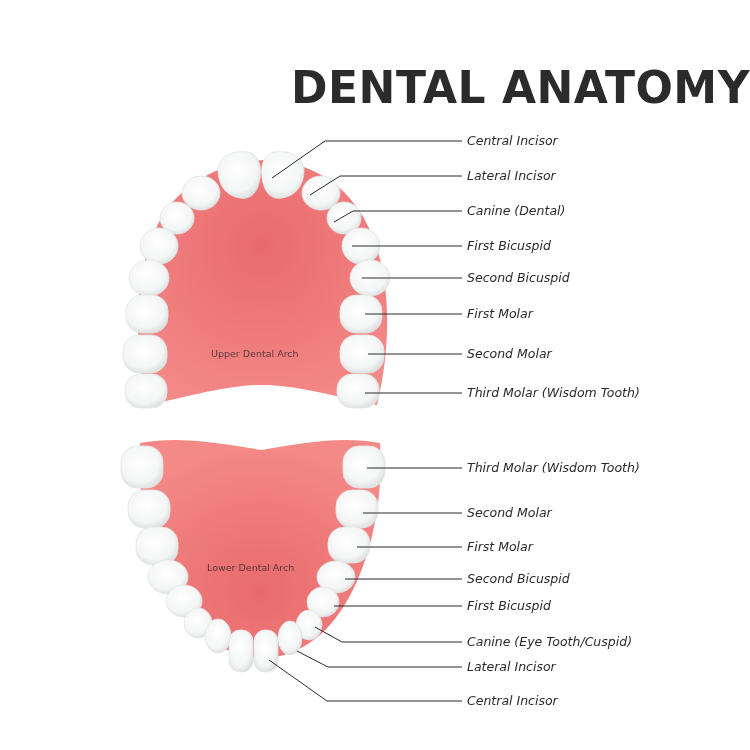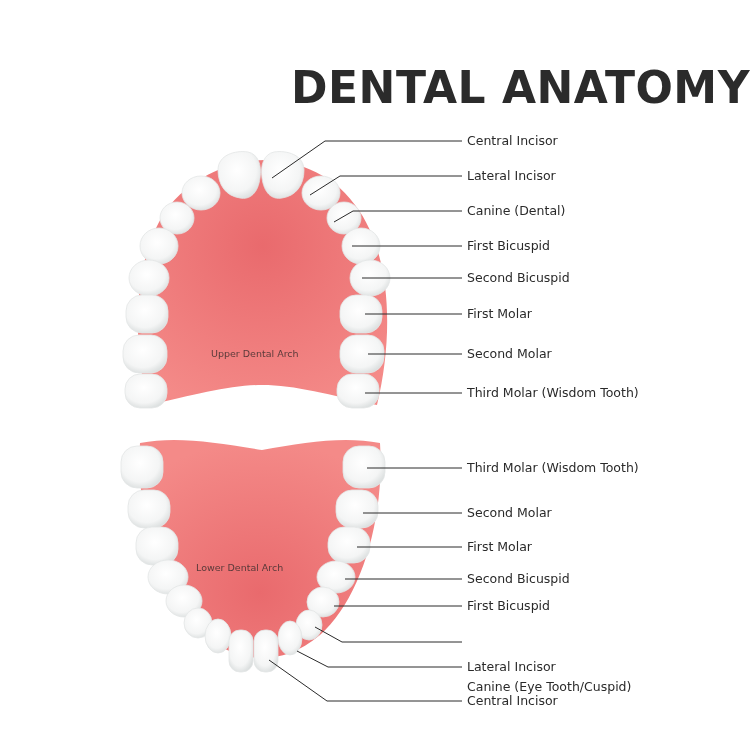--- a/index.html
+++ b/index.html
@@ -1,19 +1,19 @@
 <!DOCTYPE html>
 <html><head>
 <meta charset="utf-8">
 <style>
   html, body { margin:0; padding:0; background:#ffffff; }
   body { width:750px; height:750px; position:relative; overflow:hidden; font-family:"DejaVu Sans", "Liberation Sans", sans-serif; }
   .title { position:absolute; left:0; top:50px; width:750px; text-align:right; font-size:44px; font-weight:bold; color:#2b2b2b; letter-spacing:0.5px; font-family:"DejaVu Sans", sans-serif;margin-top:12px; }
   svg.diagram { position:absolute; left:0; top:0; }
-  .label { position:absolute; left:467px; font-size:12.5px; color:#2a2a2a; white-space:nowrap; line-height:14px; font-family:"DejaVu Sans", sans-serif; }
+  .label { position:absolute; left:467px; font-size:12.5px; color:#2a2a2a; white-space:nowrap; line-height:14px; font-family:"DejaVu Sans", sans-serif;font-style:italic; }
   .arch-label { position:absolute; font-size:9.5px; color:#5a3a3a; white-space:nowrap; font-family:"DejaVu Sans", sans-serif;margin-top:37px; }
 </style>
 </head>
 <body>
 
 <div class="title">DENTAL ANATOMY</div>
 
 <svg class="diagram" width="750" height="750" viewBox="0 0 750 750">
   <defs>
     <radialGradient id="gumUpper" cx="0.5" cy="0.35" r="0.7">
@@ -109,31 +109,31 @@
     <polyline points="357,547 462,547"></polyline>
     <polyline points="345,579 462,579"></polyline>
     <polyline points="334,606 462,606"></polyline>
     <polyline points="315,627 342,642 462,642"></polyline>
     <polyline points="297,651 328,667 462,667"></polyline>
     <polyline points="269,660 327,701 462,701"></polyline>
   </g>
 </svg>
 
 <div class="arch-label" style="left:211px; top:311px;">Upper Dental Arch</div>
-<div class="arch-label" style="left:196px; top:525px;">Lower Dental Arch</div>
+<div class="arch-label" style="left:207px; top:525px;">Lower Dental Arch</div>
 
 <div class="label" style="top:134px;">Central Incisor</div>
 <div class="label" style="top:169px;">Lateral Incisor</div>
 <div class="label" style="top:204px;">Canine (Dental)</div>
 <div class="label" style="top:239px;">First Bicuspid</div>
 <div class="label" style="top:271px;">Second Bicuspid</div>
 <div class="label" style="top:307px;">First Molar</div>
 <div class="label" style="top:347px;">Second Molar</div>
 <div class="label" style="top:386px;">Third Molar (Wisdom Tooth)</div>
 
 <div class="label" style="top:461px;">Third Molar (Wisdom Tooth)</div>
 <div class="label" style="top:506px;">Second Molar</div>
 <div class="label" style="top:540px;">First Molar</div>
 <div class="label" style="top:572px;">Second Bicuspid</div>
 <div class="label" style="top:599px;">First Bicuspid</div>
-<div class="label" style="top:635px;margin-top:45px;">Canine (Eye Tooth/Cuspid)</div>
+<div class="label" style="top:635px;">Canine (Eye Tooth/Cuspid)</div>
 <div class="label" style="top:660px;">Lateral Incisor</div>
 <div class="label" style="top:694px;">Central Incisor</div>
 
 </body></html>

